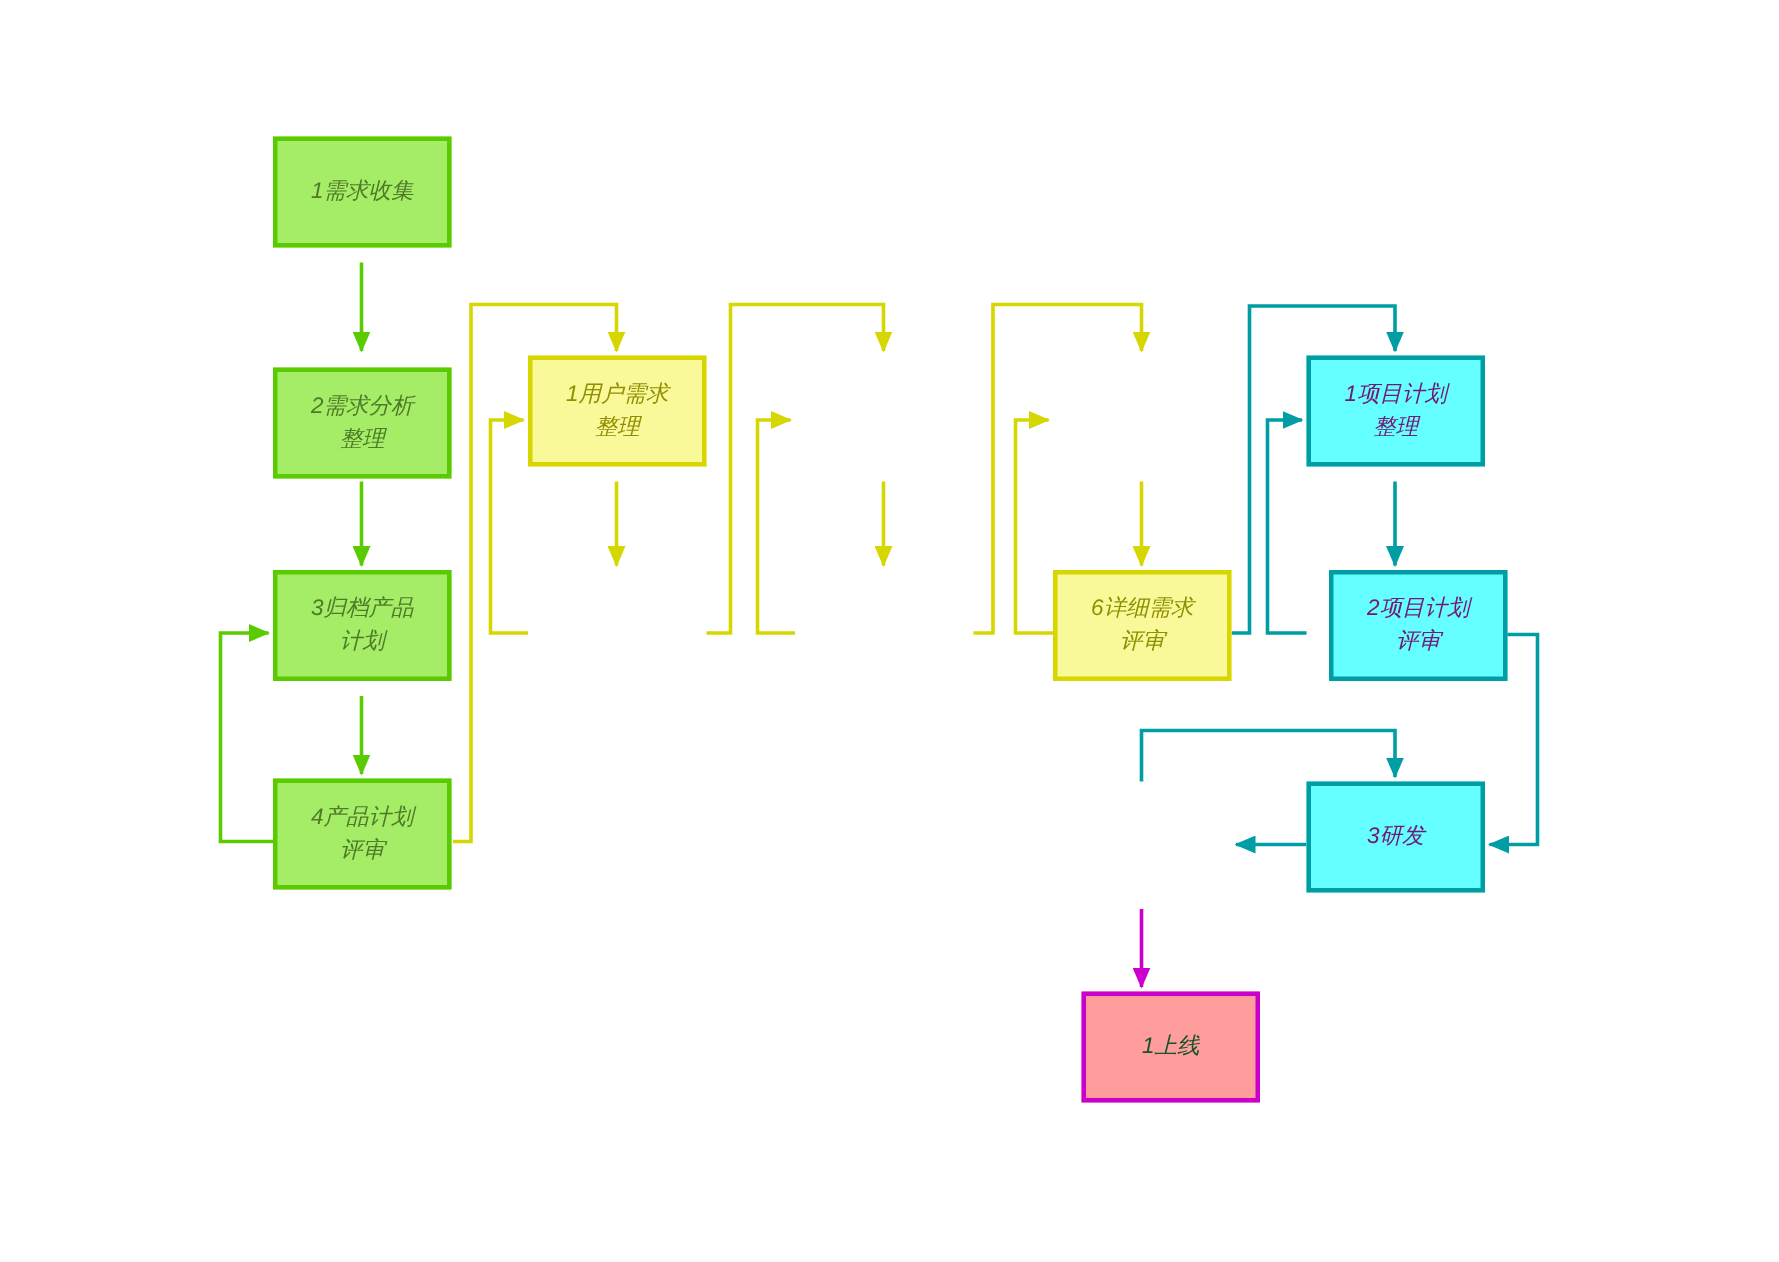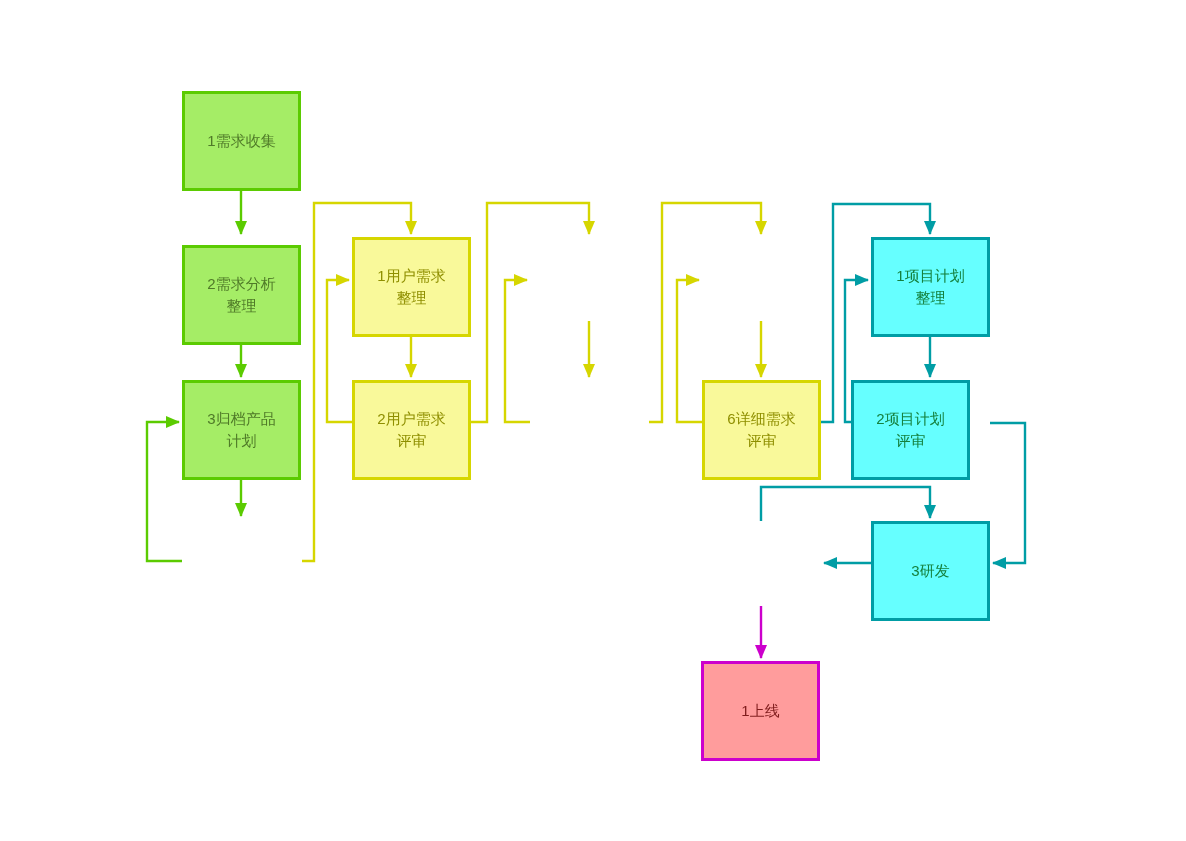--- a/index.html
+++ b/index.html
@@ -6,34 +6,35 @@
   #canvas{
     position:relative;
     width:1186px;height:841px;
     background:#ffffff;
     font-family:"Liberation Sans","DejaVu Sans",sans-serif;
     overflow:hidden;
   }
   #edges{position:absolute;left:0;top:0;width:1186px;height:841px;}
   .node{
     position:absolute;
-    width:119px;height:100px;
+    width:119px;height:74px;
     box-sizing:border-box;
     border:3px solid;
     display:flex;align-items:center;justify-content:center;
     text-align:center;
     font-size:15px;line-height:22px;
     padding:0 19px;
     cursor:default;
+    font-style:italic;
   }
   .node span{display:inline-block;}
   .green {background:#a5ed66;border-color:#5bcb01;color:#4f7a28;}
   .yellow{background:#f9f99a;border-color:#d6d600;color:#8f8f00;}
-  .cyan  {background:#66ffff;border-color:#009da5;color:#15803d;}
-  .pink  {background:#ff9c9c;border-color:#cc00cc;color:#7f1d1d;}
+  .cyan  {background:#66ffff;border-color:#009da5;color:#701a75;}
+  .pink  {background:#ff9c9c;border-color:#cc00cc;color:#14532d;margin-left:20px;}
   .edge{fill:none;stroke-width:2.4px;}
   .e-green  {stroke:#5bcb01;}
   .e-yellow {stroke:#d6d600;}
   .e-teal   {stroke:#009da5;}
   .e-magenta{stroke:#cc00cc;}
 </style>
 </head>
 <body>
 
 <div id="canvas">
@@ -84,35 +85,35 @@
 
   <div class="node green" style="left:182px;top:91px">
       <span>1需求收集</span>
     </div>
   <div class="node green" style="left:182px;top:245px">
       <span>2需求分析整理</span>
     </div>
   <div class="node green" style="left:182px;top:380px">
       <span>3归档产品计划</span>
     </div>
+  <div class="node green" style="left:182px;top:519px">
+      <span>4产品计划评审</span>
+    </div>
 
   <div class="node yellow" style="left:352px;top:237px">
       <span>1用户需求整理</span>
-    </div>
-  <div class="node yellow" style="left:352px;top:380px">
-      <span>2用户需求评审</span>
     </div>
   <div class="node yellow" style="left:702px;top:380px">
       <span>6详细需求评审</span>
     </div>
 
   <div class="node cyan" style="left:871px;top:237px">
       <span>1项目计划整理</span>
     </div>
-  <div class="node cyan" style="left:851px;top:380px">
+  <div class="node cyan" style="left:886px;top:380px">
       <span>2项目计划评审</span>
     </div>
   <div class="node cyan" style="left:871px;top:521px">
       <span>3研发</span>
     </div>
 
   <div class="node pink" style="left:701px;top:661px">
       <span>1上线</span>
     </div>
 

